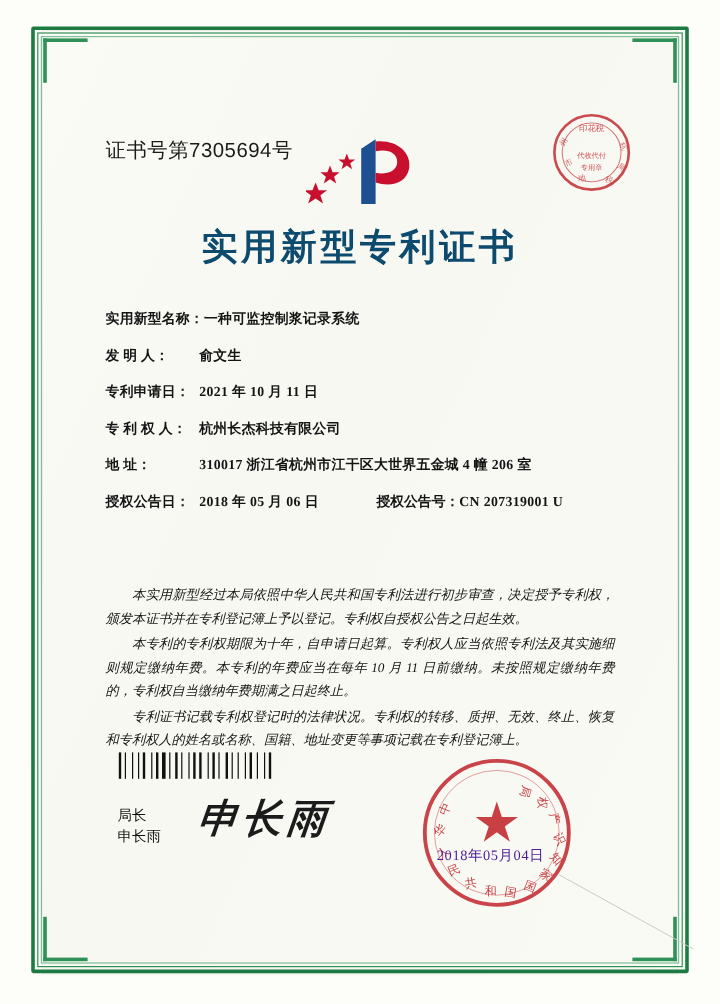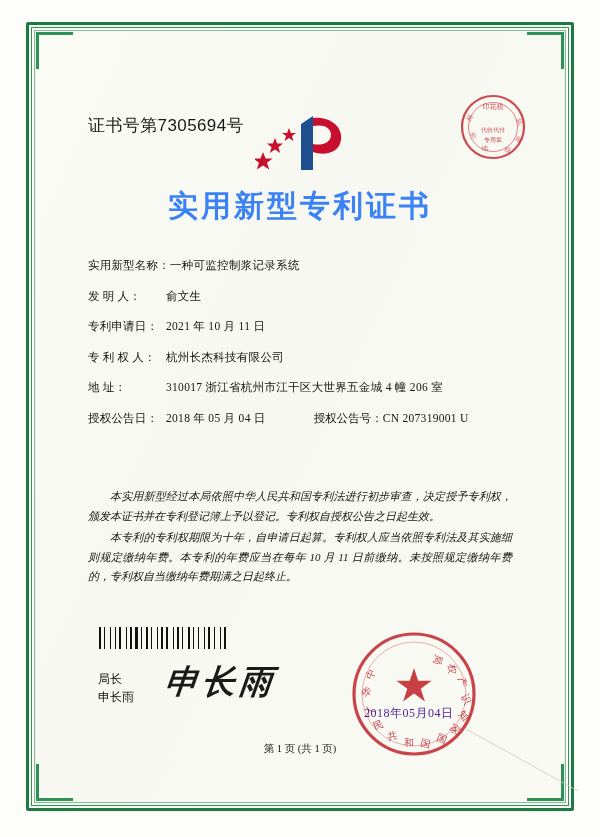--- a/index.html
+++ b/index.html
@@ -91,21 +91,21 @@
   
   .main-title {
     position: absolute;
     left: 0;
     right: 0;
     top: 186px;
     text-align: center;
     font-size: 30px;
     font-weight: bold;
     letter-spacing: 3px;
-    color: #3b82f6;
+    color: #0c4a6e;
     font-family: Liberation Serif, serif;
   }
 
   
   .seal-top {
     position: absolute;
     right: 72px;
     top: 92px;
     width: 70px;
     height: 70px;
@@ -118,20 +118,21 @@
     top: 258px;
     width: 420px;
   }
   .field-row {
     display: flex;
     align-items: baseline;
     margin-bottom: 15.5px;
     font-size: 11.5px;
     color: #141414;
     white-space: nowrap;
+    font-weight: bold;
   }
   .field-label {
     display: inline-block;
     min-width: 78px;
     letter-spacing: 0.2px;
   }
   .field-value {
     letter-spacing: 0.3px;
   }
   .field-row.two .field-extra-label {
@@ -300,29 +301,30 @@
     <div class="field-row">
       <span class="field-label">专 利 权 人：</span>
       <span class="field-value">杭州长杰科技有限公司</span>
     </div>
     <div class="field-row">
       <span class="field-label">地 址：</span>
       <span class="field-value">310017 浙江省杭州市江干区大世界五金城 4 幢 206 室</span>
     </div>
     <div class="field-row two">
       <span class="field-label">授权公告日：</span>
-      <span class="field-value">2018 年 05 月 04 日</span>
+      <span class="field-value">2018 年 05 月 06 日</span>
       <span class="field-extra-label">授权公告号：</span>
       <span class="field-value">CN 207319001 U</span>
     </div>
   </div>
 
   <div class="body-text">
     <p>本实用新型经过本局依照中华人民共和国专利法进行初步审查，决定授予专利权，颁发本证书并在专利登记簿上予以登记。专利权自授权公告之日起生效。</p>
     <p>本专利的专利权期限为十年，自申请日起算。专利权人应当依照专利法及其实施细则规定缴纳年费。本专利的年费应当在每年 10 月 11 日前缴纳。未按照规定缴纳年费的，专利权自当缴纳年费期满之日起终止。</p>
+    <p>专利证书记载专利权登记时的法律状况。专利权的转移、质押、无效、终止、恢复和专利权人的姓名或名称、国籍、地址变更等事项记载在专利登记簿上。</p>
   </div>
 
   <div class="barcode" id="barcode">
       <i style="left: 0px; width: 2px;"></i>
       <i style="left: 5px; width: 1px;"></i>
       <i style="left: 11px; width: 1px;"></i>
       <i style="left: 16px; width: 1px;"></i>
       <i style="left: 20px; width: 2px;"></i>
       <i style="left: 27px; width: 1px;"></i>
       <i style="left: 31px; width: 2px;"></i>
@@ -372,20 +374,19 @@
         <text x="113" y="68" transform="rotate(64 113 68)">识</text>
         <text x="110" y="50" transform="rotate(78 110 50)">产</text>
         <text x="101" y="36" transform="rotate(92 101 36)">权</text>
         <text x="88" y="26" transform="rotate(106 88 26)">局</text>
       </g>
       <circle cx="66" cy="66" r="52" fill="none" stroke="#c0252b" stroke-width="0.8" opacity="0.45"></circle>
     </svg>
   </div>
   <div class="seal-date">2018年05月04日</div>
 
-  <div class="page-footer">第 1 页 (共 1 页)</div>
 
   <div class="artifact">
     <svg viewBox="0 0 120 70" width="120" height="70">
       <line x1="4" y1="4" x2="116" y2="66" stroke="#c9c9c0" stroke-width="0.8"></line>
     </svg>
   </div>
 </div>
 
 </body></html>

